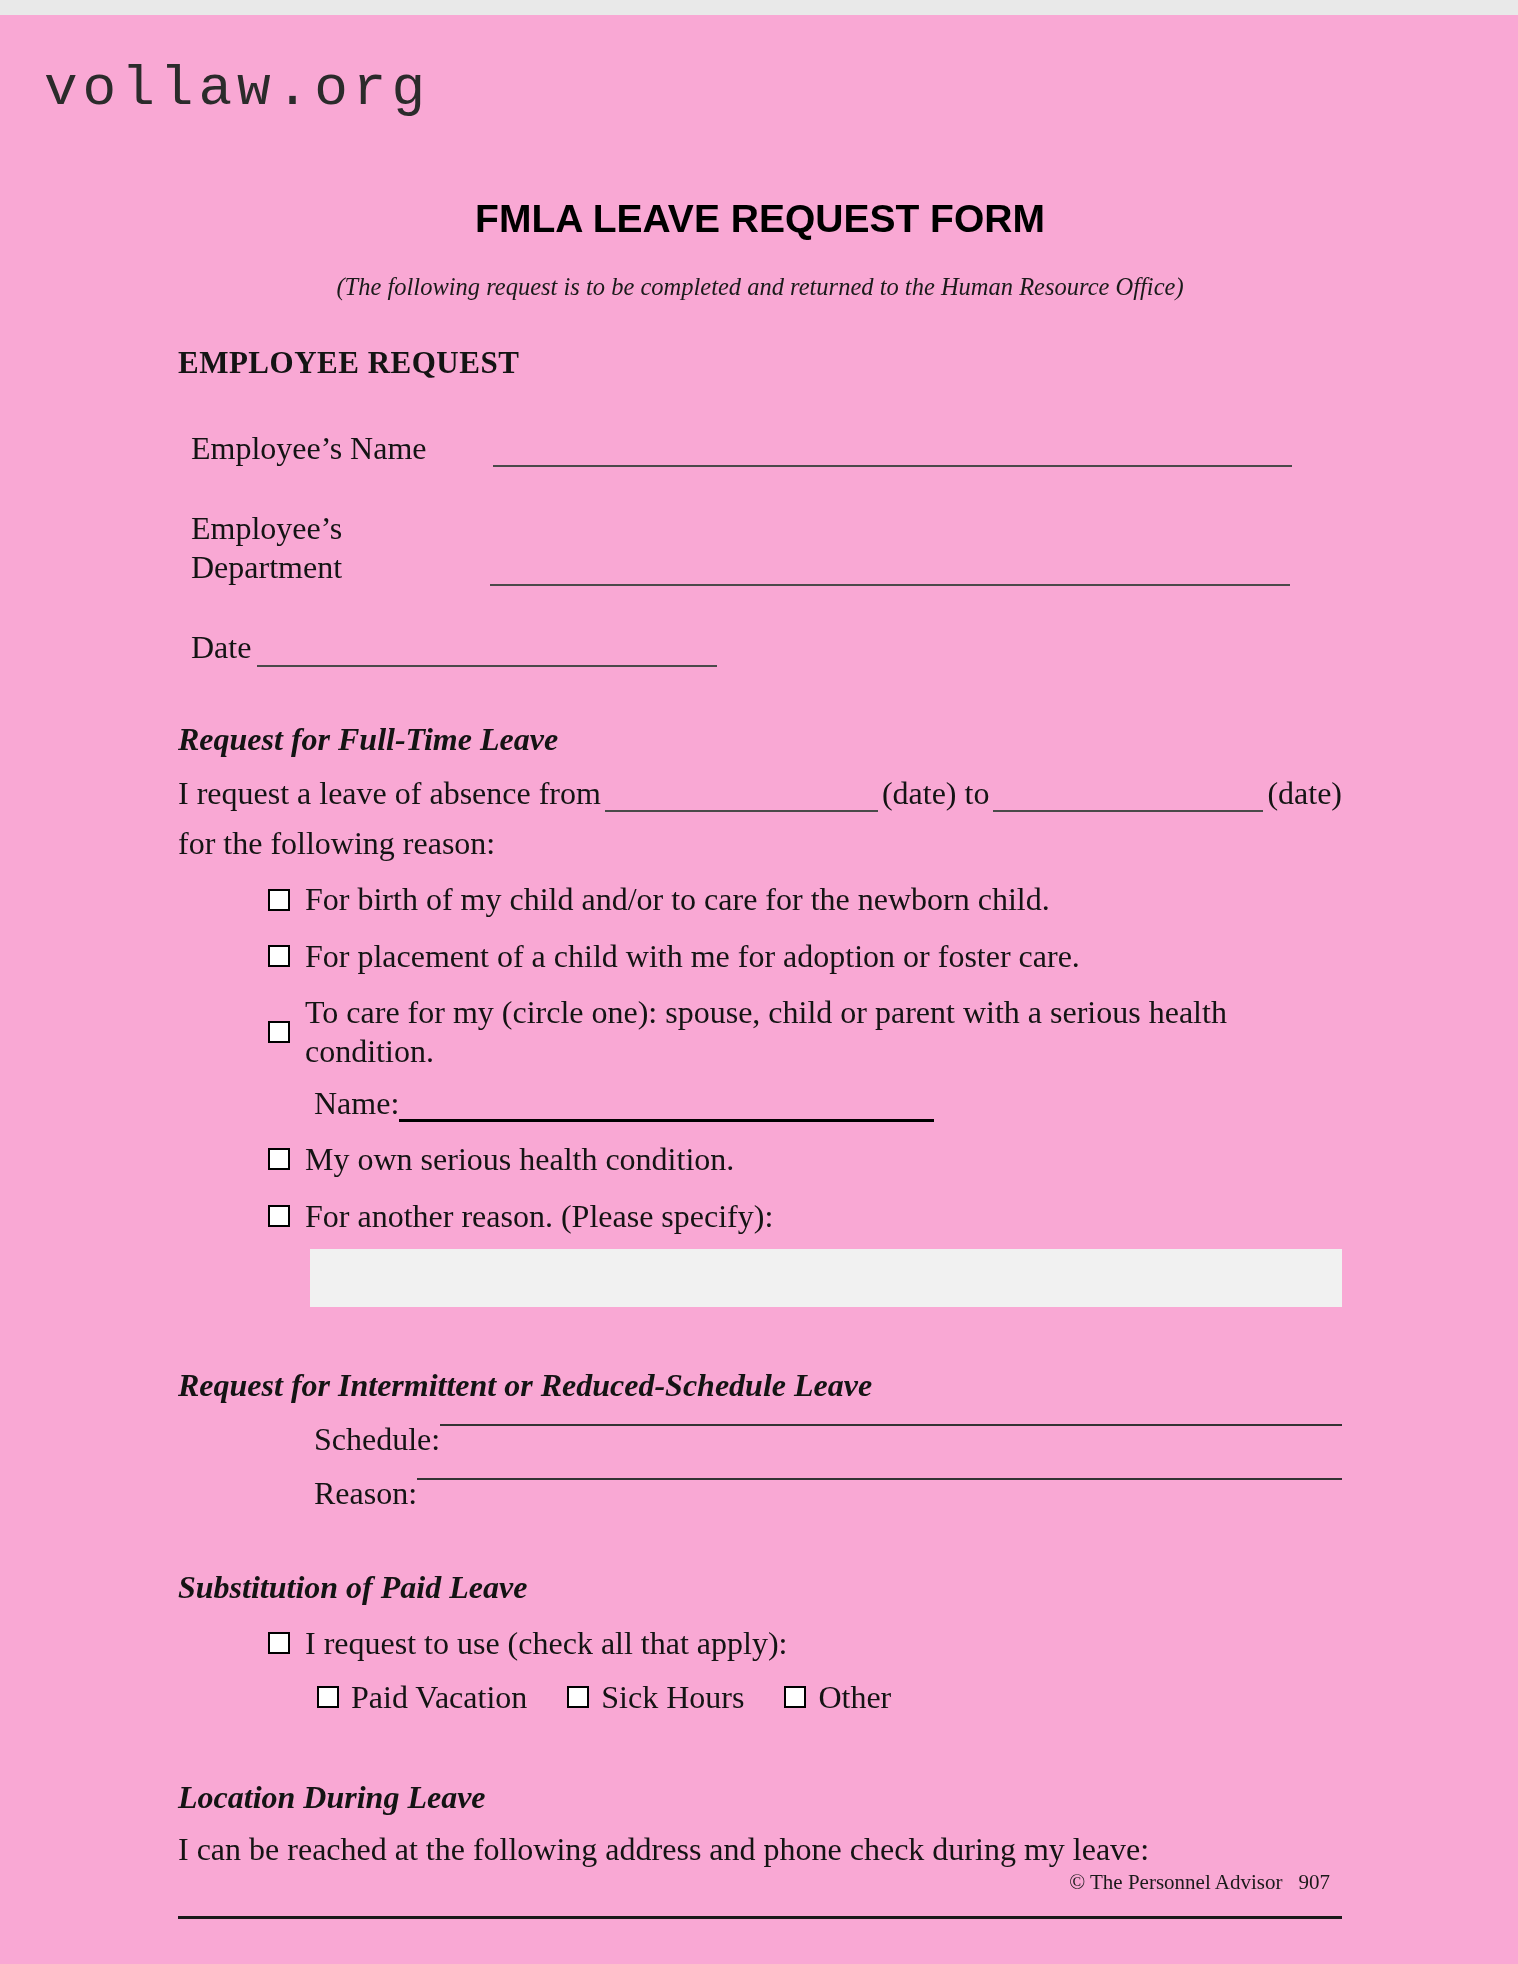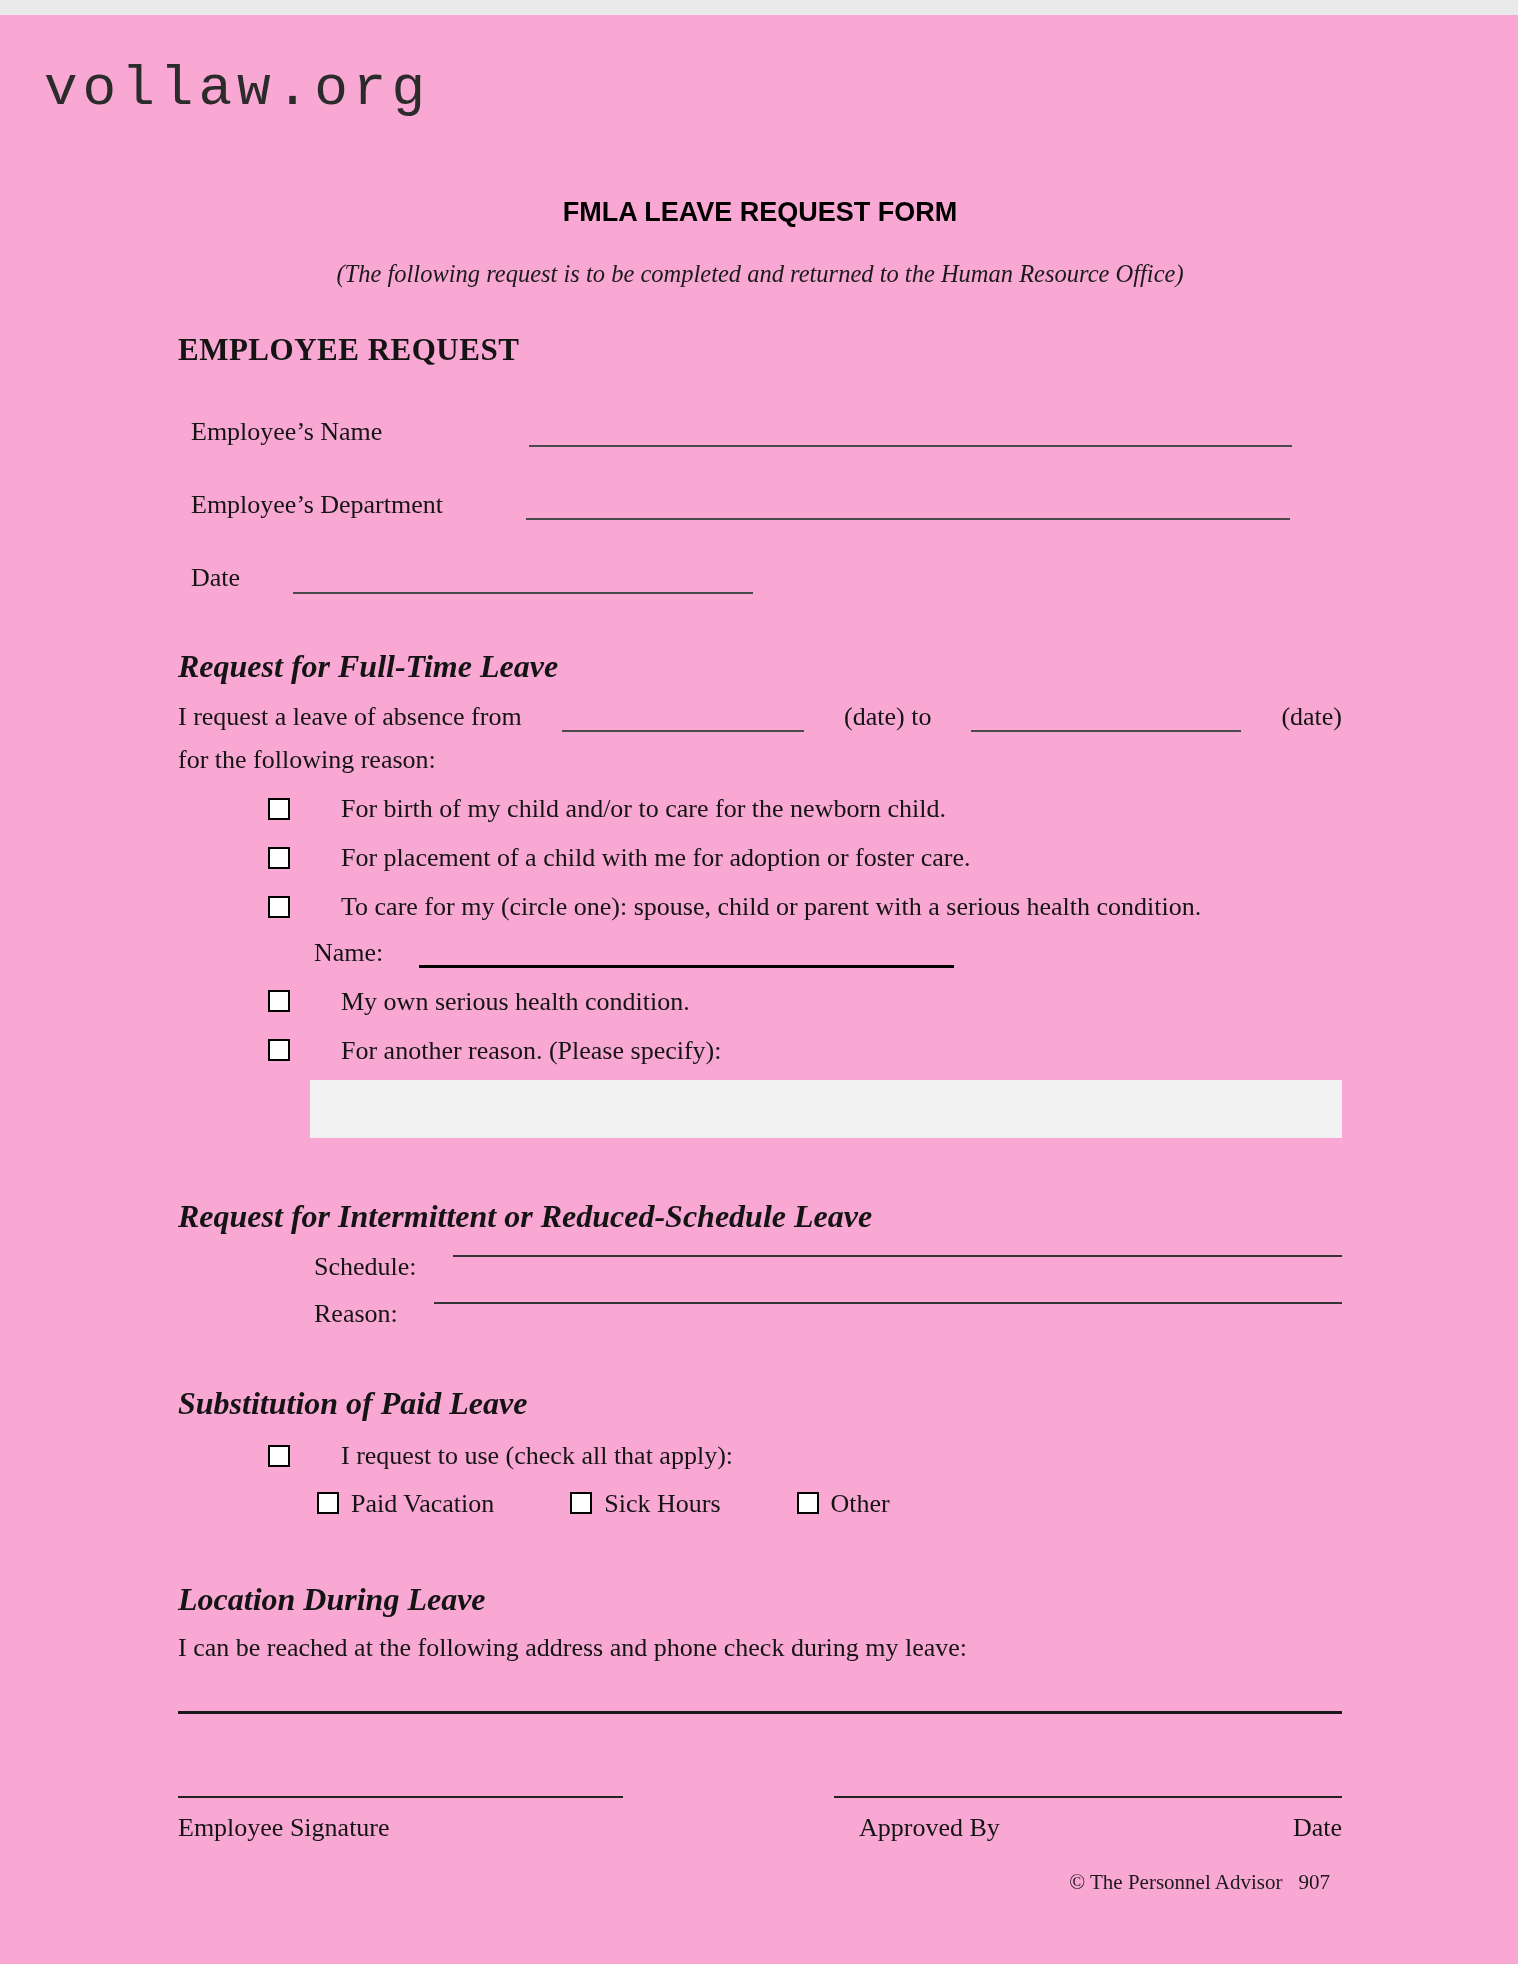--- a/index.html
+++ b/index.html
@@ -18,35 +18,35 @@
   .logo {
     margin:46px 0 0 44px;
     font-family:"Liberation Mono", monospace;
     font-size:56px; letter-spacing:5px; color:#2b2b2b;
     line-height:1;
   }
   .title {
     margin-top:80px;
     text-align:center;
     font-family:"Liberation Sans", sans-serif;
-    font-weight:bold; font-size:27px; color:#000;
+    font-weight:bold; font-size:39px; color:#000;
   }
   .subtitle {
     margin-top:32px;
     text-align:center;
     font-style:italic; font-size:24.5px; color:#1a1a1a;
   }
   .h-main {
     margin-top:44px;
     font-weight:bold; font-size:31px; letter-spacing:0.5px;
   }
   .h-section {
     font-weight:bold; font-style:italic; font-size:32px;
   }
-  .t { font-size:26px; line-height:1.2;gap:36px; }
+  .t { font-size:32px; line-height:1.2; }
 
   .field-row { display:flex; align-items:flex-end; }
   .field-label { flex:none; }
   .fill { height:6px; border-bottom:2px solid #4a4a4a; }
   .fill.thick { border-bottom-width:3px; border-bottom-color:#000; }
   .grow { flex:1; }
 
   .row-name { margin-top:48px; }
   .row-name .field-label { margin-left:13px; width:302px; }
   .row-name .fill { margin-right:50px; }

